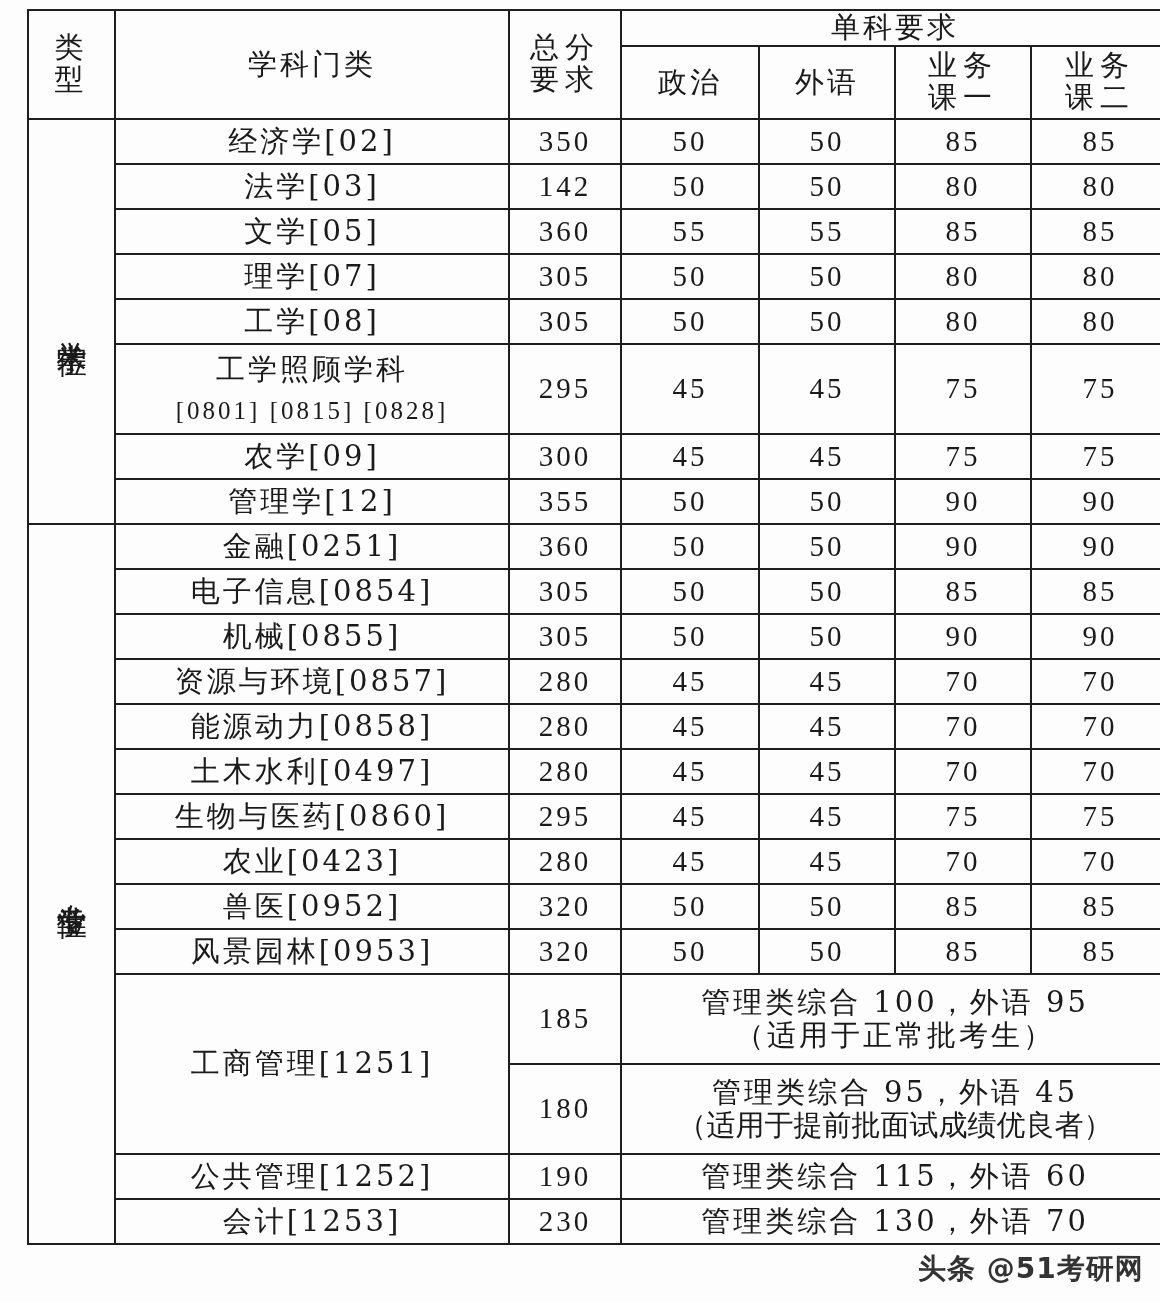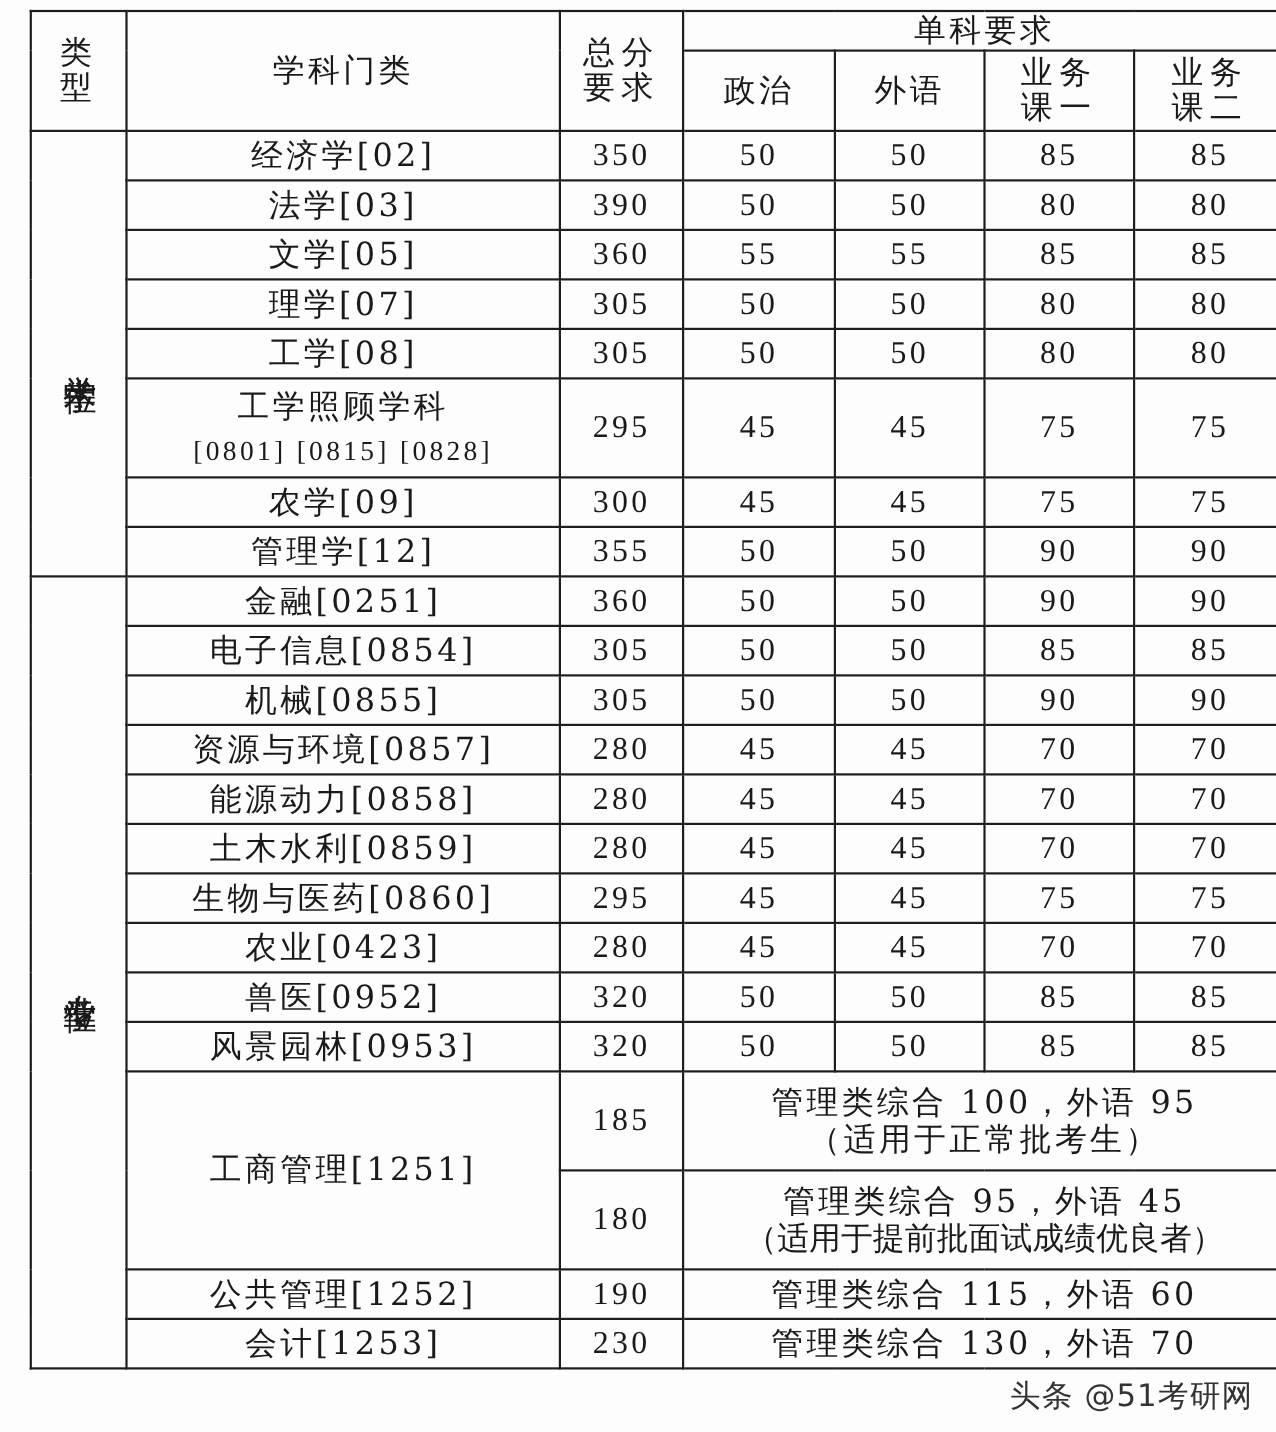--- a/index.html
+++ b/index.html
@@ -17,21 +17,21 @@
   .hdr-sub { height:73px; }
   .stack { display:inline-block; line-height:1.1; letter-spacing:6px; }
   .vert { writing-mode:vertical-rl; text-orientation:upright; letter-spacing:2px; font-size:30px; margin:auto; }
   td.subject { text-align:left; padding-left:12px; letter-spacing:2px; font-size:29px; }
   td.num { font-family:"Liberation Serif","DejaVu Serif",serif; font-size:31px; letter-spacing:4px; }
   .r { height:45px;border-radius:14px; }
   .r2 { height:90px; }
   .note { font-size:29px; line-height:1.5; letter-spacing:2px; }
   .watermark { position:absolute; left:918px; top:1250px; font-size:28px; color:#333;
                font-family:"DejaVu Sans","Liberation Sans",sans-serif; letter-spacing:1px;
-               background:rgba(253,253,253,0.35); }
+               background:rgba(253,253,253,0.35);font-weight:bold; }
 </style>
 </head>
 <body>
 
 <table class="score-table">
   <colgroup>
     <col style="width:87px">
       <col style="width:394px">
       <col style="width:112px">
     <col style="width:138px">
@@ -59,21 +59,21 @@
         </td>
     <td class="subject">经济学[02]</td>
     <td class="num">350</td>
     <td class="num">50</td>
     <td class="num">50</td>
     <td class="num">85</td>
     <td class="num">85</td>
   </tr>
   <tr class="r">
     <td class="subject">法学[03]</td>
-    <td class="num">390</td>
+    <td class="num">142</td>
     <td class="num">50</td>
     <td class="num">50</td>
     <td class="num">80</td>
     <td class="num">80</td>
   </tr>
   <tr class="r">
     <td class="subject">文学[05]</td>
     <td class="num">360</td>
     <td class="num">55</td>
     <td class="num">55</td>
@@ -161,21 +161,21 @@
   </tr>
   <tr class="r">
     <td class="subject">能源动力[0858]</td>
     <td class="num">280</td>
     <td class="num">45</td>
     <td class="num">45</td>
     <td class="num">70</td>
     <td class="num">70</td>
   </tr>
   <tr class="r">
-    <td class="subject">土木水利[0859]</td>
+    <td class="subject">土木水利[0497]</td>
     <td class="num">280</td>
     <td class="num">45</td>
     <td class="num">45</td>
     <td class="num">70</td>
     <td class="num">70</td>
   </tr>
   <tr class="r">
     <td class="subject">生物与医药[0860]</td>
     <td class="num">295</td>
     <td class="num">45</td>

